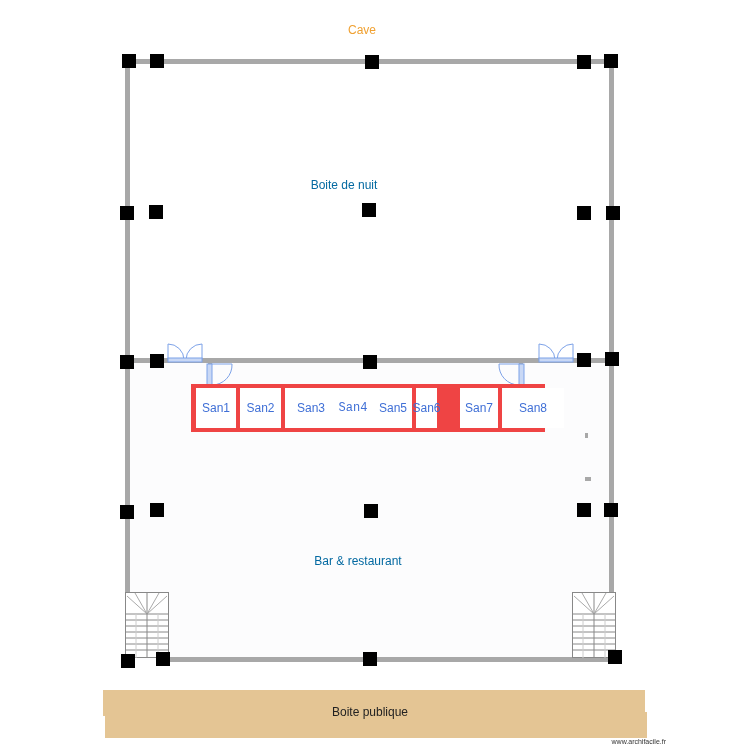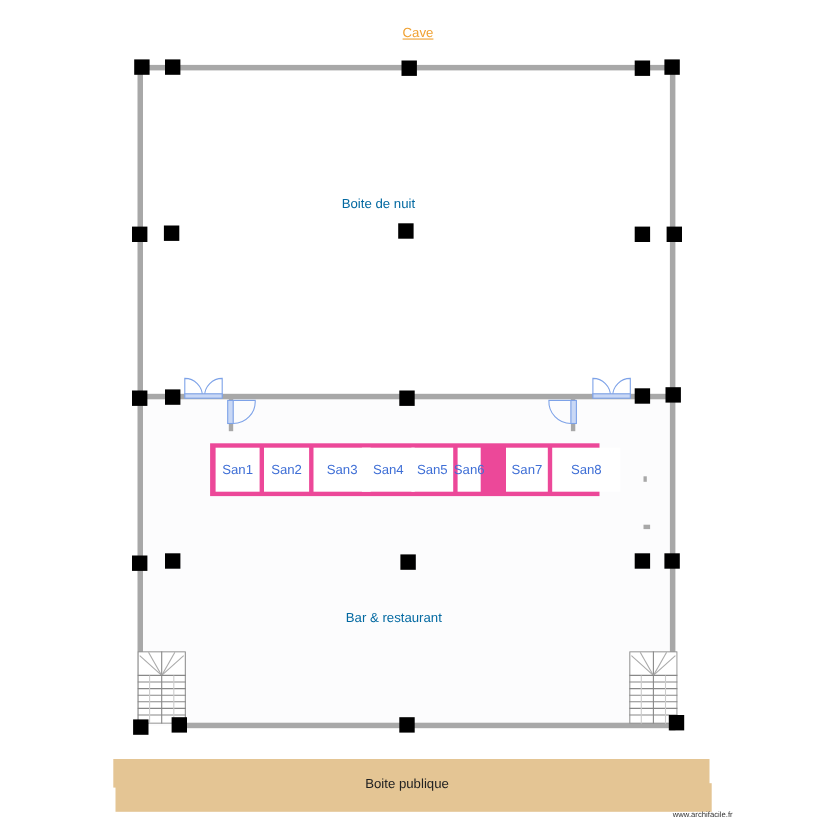--- a/index.html
+++ b/index.html
@@ -5,31 +5,31 @@
   html,body{margin:0;padding:0;background:#fff;}
   body{width:750px;height:750px;position:relative;overflow:hidden;font-family:"Liberation Sans",sans-serif;}
   .abs{position:absolute;}
   .wall{position:absolute;background:#a8a8a8;}
   .pillar{position:absolute;width:14px;height:14px;background:#000;}
   .label{position:absolute;font-size:12px;color:#0369a1;white-space:nowrap;transform:translateX(-50%);}
   .cave{color:#f0a132;}
   .road{position:absolute;background:#e4c594;}
   .road-label{position:absolute;left:370px;top:705px;transform:translateX(-50%);font-size:12px;color:#222;}
   .wm{position:absolute;right:84px;top:738px;font-size:7px;color:#333;}
-  .san-box{position:absolute;left:191px;top:403px;width:354px;height:48px;background:#ec4899;}
+  .san-box{position:absolute;left:191px;top:384px;width:354px;height:48px;background:#ef4444;}
   .san{position:absolute;top:4px;height:40px;background:#fff;display:flex;align-items:center;justify-content:center;font-size:12px;color:#3f6fd6;}
   .floor{position:absolute;background:#fcfcfd;}
 </style>
 </head>
 <body>
 
 <div>
   <div class="floor" style="left:130px;top:363px;width:482px;height:297px;"></div>
 
-  <div class="label cave" style="left:380px;top:23px;text-decoration:underline;">Cave</div>
+  <div class="label cave" style="left:362px;top:23px;">Cave</div>
 
   <div class="wall" style="left:127px;top:59px;width:486px;height:5px;"></div>
   <div class="wall" style="left:125px;top:60px;width:5px;height:604px;"></div>
   <div class="wall" style="left:609px;top:60px;width:5px;height:604px;"></div>
   <div class="wall" style="left:160px;top:657px;width:452px;height:5px;"></div>
   <div class="wall" style="left:127px;top:358px;width:486px;height:5px;"></div>
 
   <div class="pillar" style="left:122px;top:54px;"></div>
   <div class="pillar" style="left:150px;top:54px;"></div>
   <div class="pillar" style="left:365px;top:55px;"></div>
@@ -67,21 +67,21 @@
   </svg>
   <svg class="abs" style="left:498px;top:363px;" width="28" height="24" viewBox="0 0 28 24">
     <rect x="21" y="1" width="5" height="21" fill="#c9d8f5" stroke="#7da2e8" stroke-width="1"></rect>
     <path d="M21 1 H1 A20 20 0 0 0 21 22" fill="none" stroke="#7da2e8" stroke-width="1"></path>
   </svg>
 
   <div class="san-box">
     <div class="san" style="left:5px;width:40px;">San1</div>
     <div class="san" style="left:49px;width:41px;">San2</div>
     <div class="san" style="left:94px;width:52px;">San3</div>
-    <div class="san" style="left:138px;width:48px;">San4</div>
+    <div class="san" style="left:138px;width:48px;font-family:Liberation Mono, monospace;">San4</div>
     <div class="san" style="left:183px;width:38px;">San5</div>
     <div class="san" style="left:225px;width:21px;">San6</div>
     <div class="san" style="left:269px;width:38px;">San7</div>
     <div class="san" style="left:311px;width:62px;">San8</div>
   </div>
 
   <div class="wall" style="left:585px;top:433px;width:3px;height:5px;"></div>
   <div class="wall" style="left:585px;top:477px;width:6px;height:4px;"></div>
 
   <div class="pillar" style="left:120px;top:505px;"></div>

